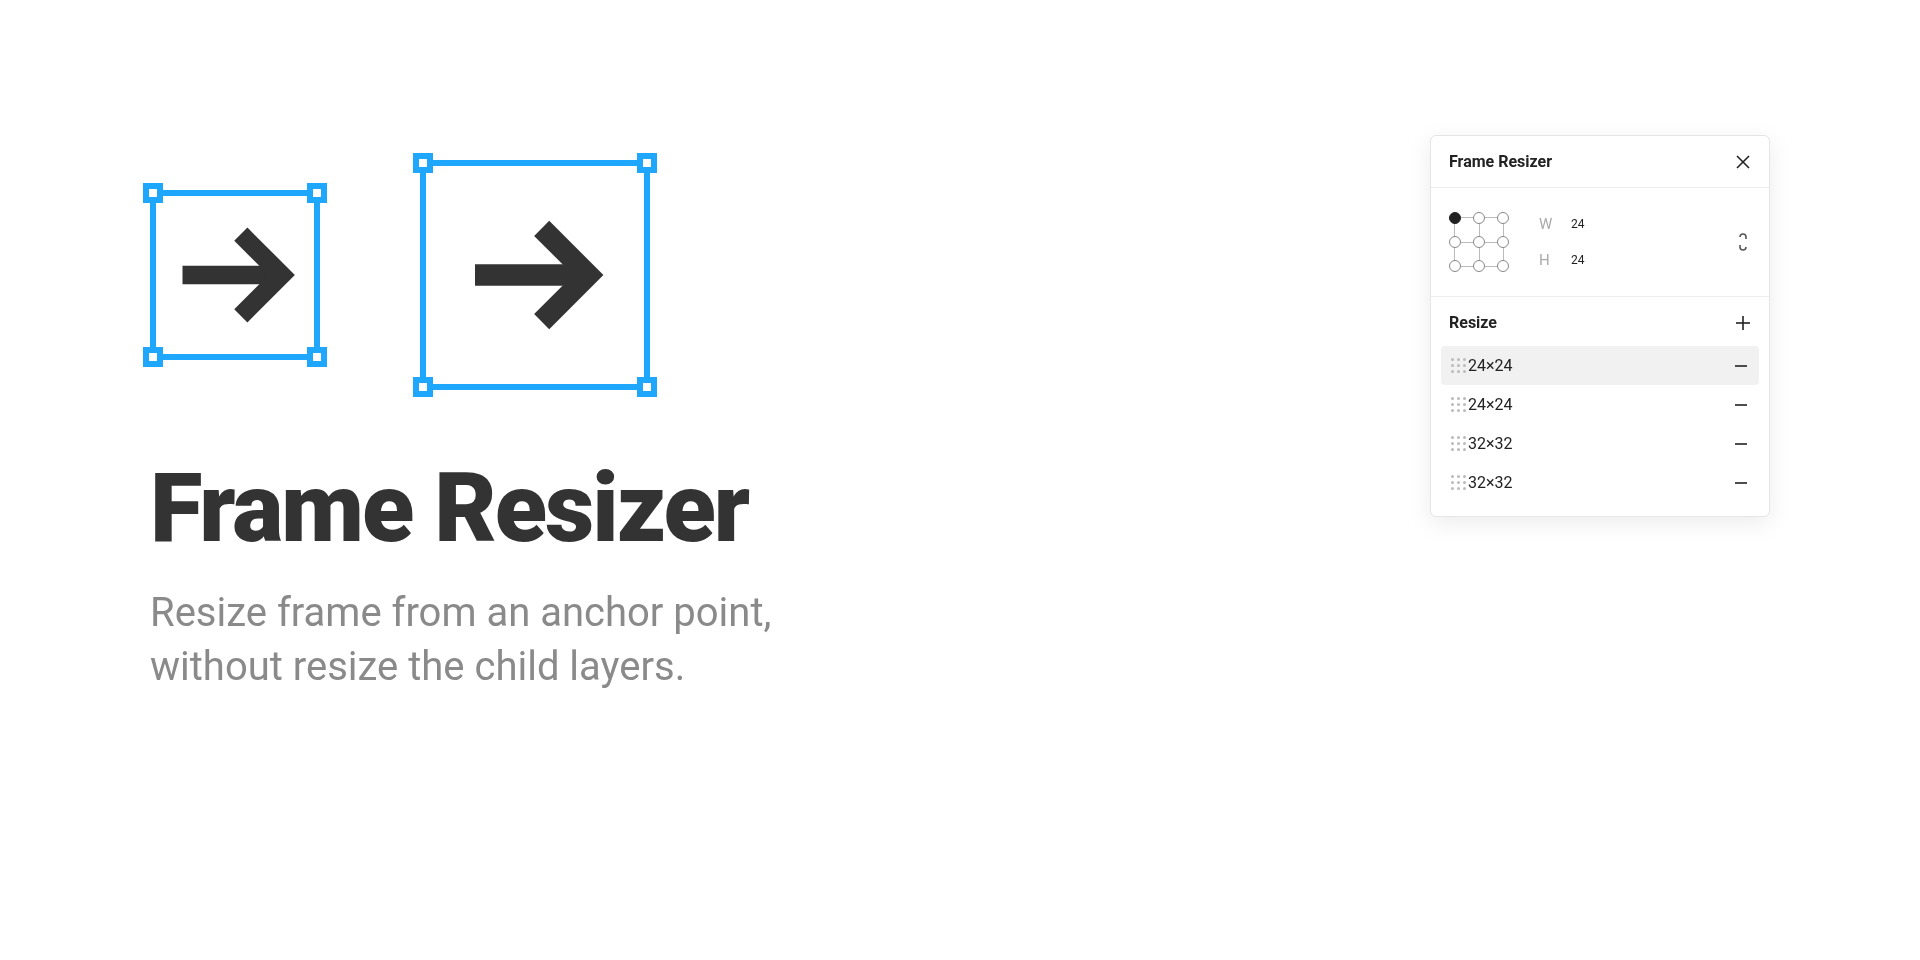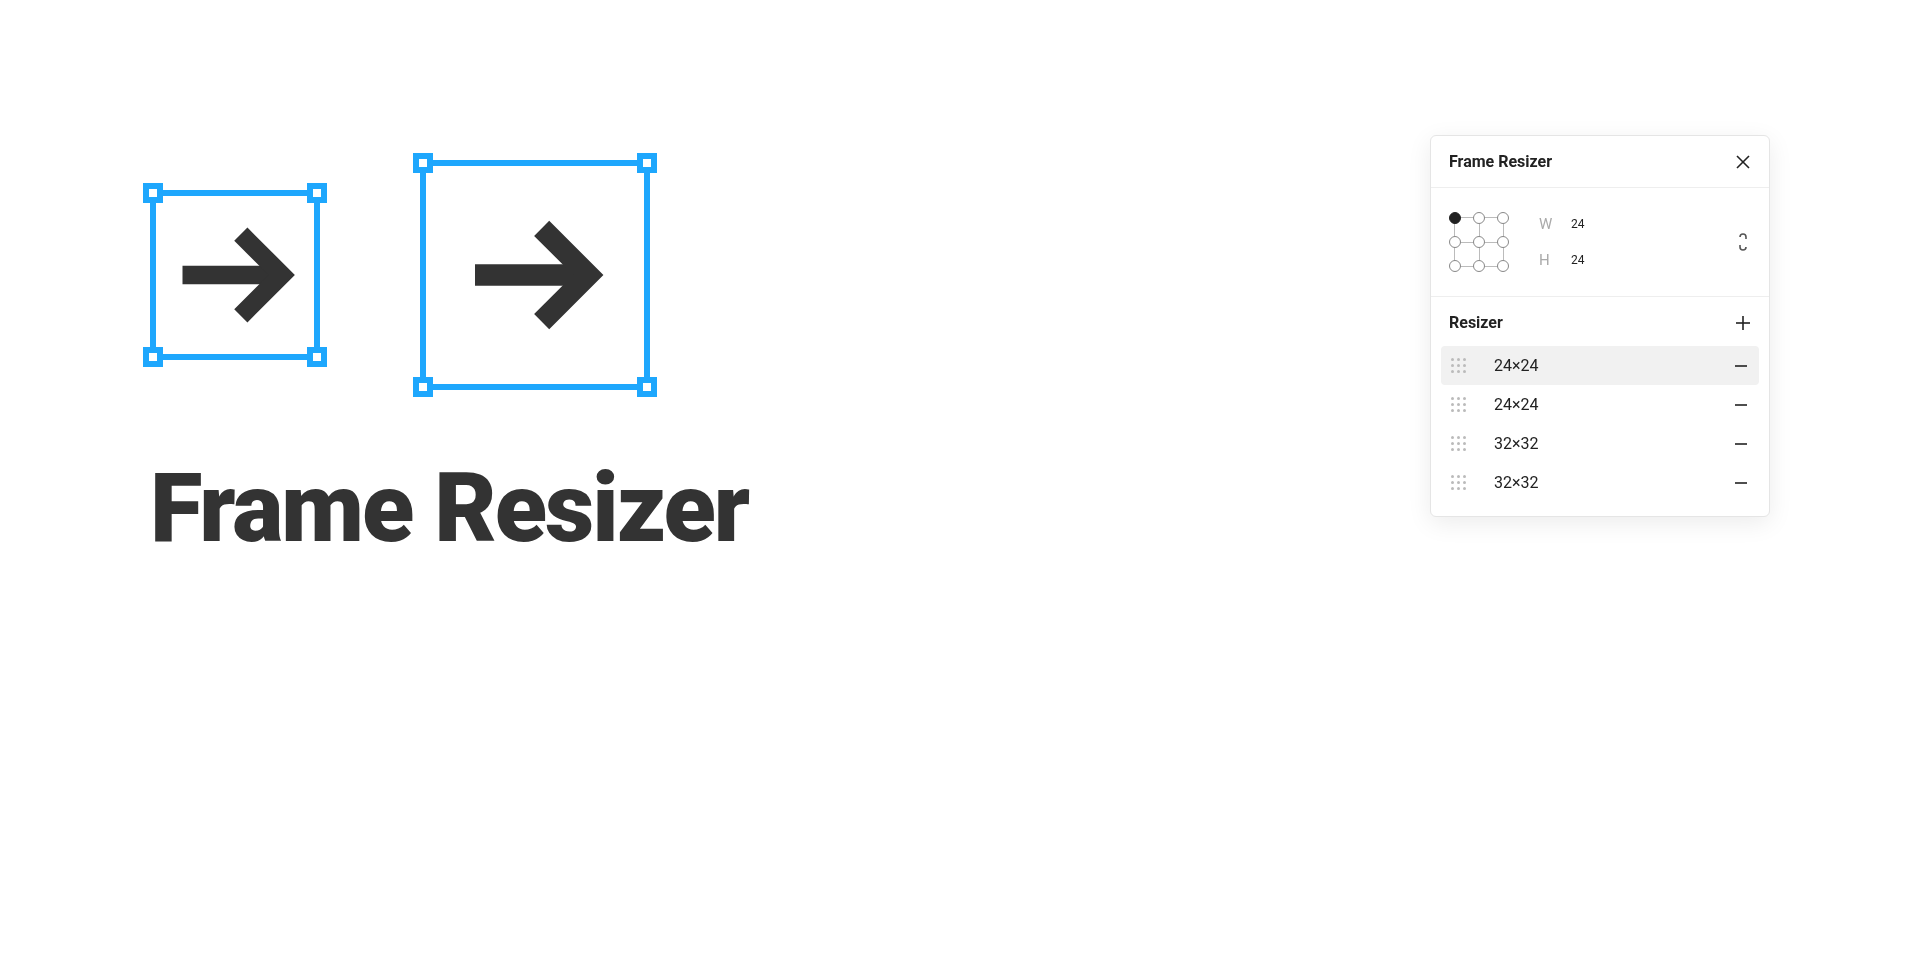--- a/index.html
+++ b/index.html
@@ -49,21 +49,21 @@
 
   .link-icon { cursor: pointer; color: #555; }
 
   .presets-header { display: flex; align-items: center; justify-content: space-between; padding: 16px 18px 10px; }
   .presets-title { font-weight: 700; font-size: 16px; }
   .add-btn { cursor: pointer; }
 
   .preset-list { padding: 4px 10px 14px; }
   .preset-item { display: flex; align-items: center; justify-content: space-between; padding: 10px 10px; border-radius: 4px; cursor: pointer; }
   .preset-item.selected { background: #f1f1f1; }
-  .preset-left { display: flex; align-items: center; gap: 28px; }
+  .preset-left { display: flex; align-items: center; gap: 2px; }
   .drag-dots { display: grid; grid-template-columns: repeat(3, 3px); grid-template-rows: repeat(3, 3px); gap: 3px; cursor: grab; }
   .drag-dots span { width: 3px; height: 3px; background: #bbb; border-radius: 50%; display: block; }
   .preset-label { font-size: 16px; color: #222; }
   .remove-btn { cursor: pointer; }
 
   svg { display: block; }
 </style>
 </head>
 <body>
 
@@ -90,20 +90,21 @@
         </svg>
         <div class="handle h-tl"></div>
         <div class="handle h-tr"></div>
         <div class="handle h-bl"></div>
         <div class="handle h-br"></div>
       </div>
 
     </div>
 
     <h1 class="hero-title">Frame Resizer</h1>
+    <p class="hero-sub">Resize frame from an anchor point, without resize the child layers.</p>
   </div>
 
   <div class="panel">
 
     <div class="panel-header">
       <div class="panel-title">Frame Resizer</div>
       <div class="panel-close">
         <svg width="16" height="16" viewBox="0 0 16 16" stroke="#222" stroke-width="1.6">
           <line x1="2" y1="2" x2="14" y2="14"></line>
             <line x1="14" y1="2" x2="2" y2="14"></line>
@@ -147,21 +148,21 @@
       <div class="link-icon">
         <svg width="16" height="22" viewBox="0 0 16 22" fill="none" stroke="#555" stroke-width="1.6">
           <path d="M5 6 a3 3 0 0 1 6 0 v2"></path>
           <path d="M11 16 a3 3 0 0 1 -6 0 v-2"></path>
         </svg>
       </div>
 
     </div>
 
     <div class="presets-header">
-      <div class="presets-title">Resizer</div>
+      <div class="presets-title">Resize</div>
       <div class="add-btn">
         <svg width="16" height="16" viewBox="0 0 16 16" stroke="#222" stroke-width="1.6">
           <line x1="8" y1="1" x2="8" y2="15"></line>
             <line x1="1" y1="8" x2="15" y2="8"></line>
         </svg>
       </div>
     </div>
 
     <div class="preset-list">
 

